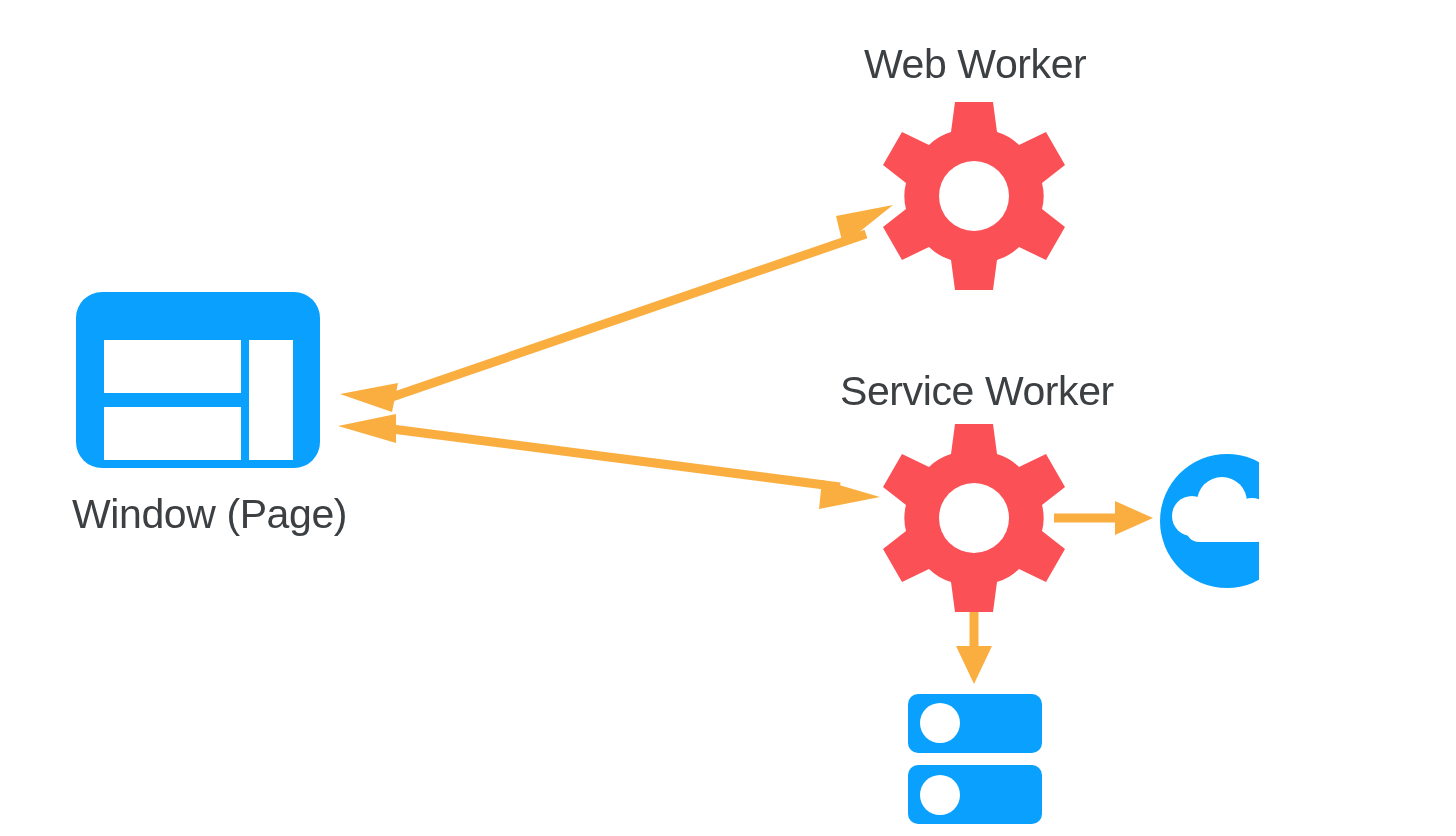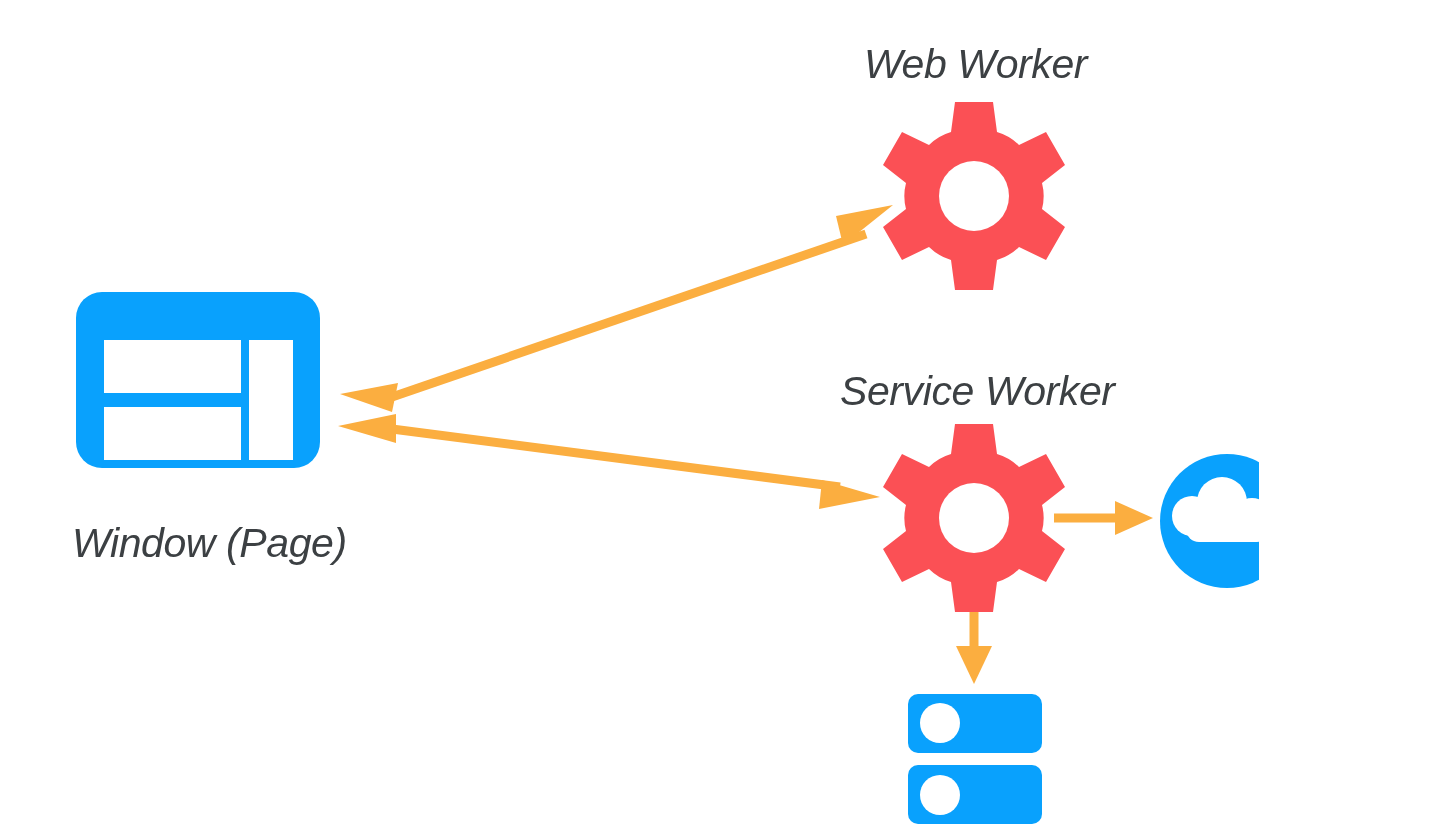--- a/index.html
+++ b/index.html
@@ -9,35 +9,34 @@
   }
   body {
     font-family: "Liberation Sans", sans-serif;
   }
   #canvas {
     position: relative;
     width: 1259px;
     height: 836px;
     background: #ffffff;
     overflow: hidden;
-    font-style: italic;
   }
   .node-label {
     position: absolute;
     color: #3c4043;
     font-family: "Liberation Sans", sans-serif;
     font-size: 41px;
     font-weight: 500;
     letter-spacing: -0.4px;
     white-space: nowrap;
     line-height: 1;
   }
   #label-web-worker   { left: 864px; top: 44px; }
   #label-service-worker { left: 824px; top: 371px; margin-left: 16px; }
-  #label-window       { left: 72px;  top: 494px; margin-top: 29px; }
+  #label-window       { left: 72px;  top: 494px; }
 
   .svg-layer {
     position: absolute;
     left: 0;
     top: 0;
     width: 1456px;
     height: 836px;
   }
 </style>
 </head>

